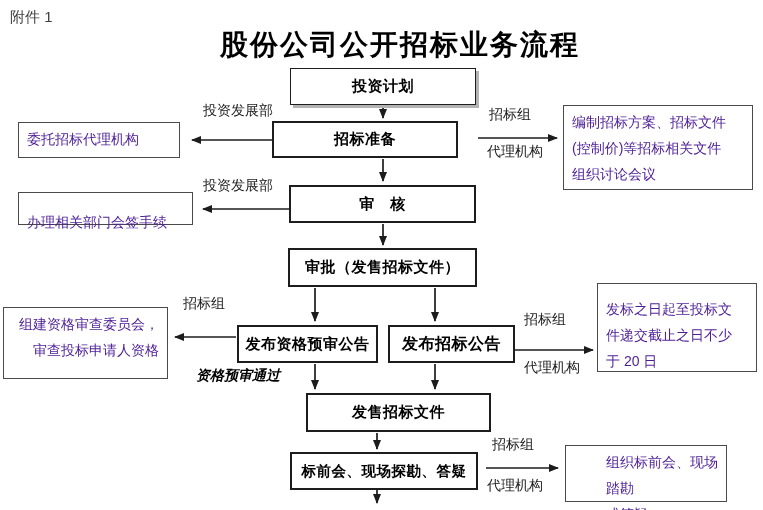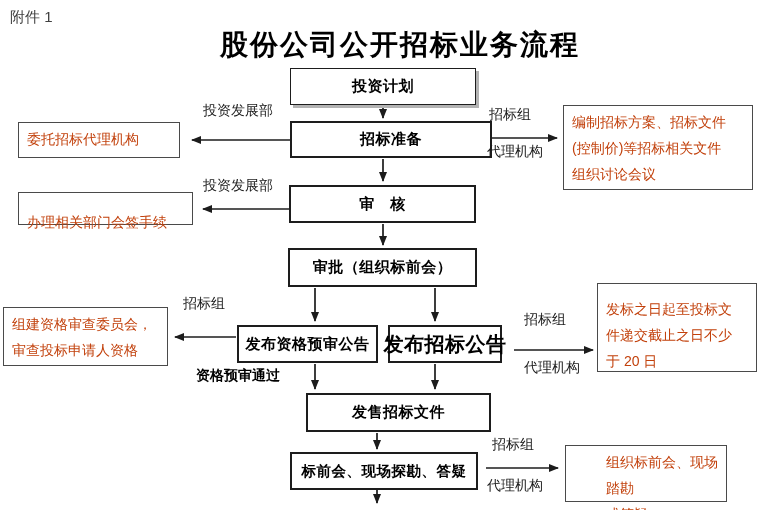--- a/index.html
+++ b/index.html
@@ -15,21 +15,21 @@
     font-family:"Liberation Serif", serif;white-space:nowrap;
   }
   .fbox{
     position:absolute;box-sizing:border-box;border:2px solid #1d1d1d;background:#fff;
     display:flex;align-items:center;justify-content:center;
     font-weight:bold;font-size:15px;letter-spacing:0.5px;color:#000;white-space:nowrap;
   }
   .fbox.shadow{border-width:1.5px;box-shadow:3px 3px 0 #b3b3b3;}
   .sbox{
     position:absolute;box-sizing:border-box;border:1.5px solid #4a4a4a;background:#fff;
-    font-size:14px;line-height:26px;padding:3px 8px;color:#c2410c;white-space:pre-line;
+    font-size:14px;line-height:26px;padding:3px 8px;color:#4c1d95;white-space:pre-line;
   }
   .lbl{
     position:absolute;font-size:14px;color:#1a1a1a;white-space:nowrap;line-height:15px;
   }
   .lbl.bold{font-weight:bold;color:#000;}
 </style>
 </head>
 <body>
 
 <div class="canvas">
@@ -56,45 +56,45 @@
       <line x1="236" y1="337" x2="175" y2="337" marker-end="url(#arr)"></line>
       <line x1="514" y1="350" x2="593" y2="350" marker-end="url(#arr)"></line>
       <line x1="486" y1="468" x2="558" y2="468" marker-end="url(#arr)"></line>
     </g>
   </svg>
 
   <div class="attach">附件 1</div>
   <h1 class="title">股份公司公开招标业务流程</h1>
 
   <div class="fbox shadow" style="left:290px;top:68px;width:186px;height:37px;">投资计划</div>
-  <div class="fbox" style="left:290px;top:121px;width:202px;height:37px;">招标准备</div>
+  <div class="fbox" style="left:272px;top:121px;width:186px;height:37px;">招标准备</div>
   <div class="fbox" style="left:289px;top:185px;width:187px;height:38px;">审　核</div>
-  <div class="fbox" style="left:288px;top:248px;width:189px;height:39px;">审批（组织标前会）</div>
+  <div class="fbox" style="left:288px;top:248px;width:189px;height:39px;">审批（发售招标文件）</div>
   <div class="fbox" style="left:237px;top:325px;width:141px;height:38px;font-size:15px;">发布资格预审公告</div>
-  <div class="fbox" style="left:388px;top:325px;width:114px;height:38px;font-size:20px;">发布招标公告</div>
+  <div class="fbox" style="left:388px;top:325px;width:127px;height:38px;font-size:16px;">发布招标公告</div>
   <div class="fbox" style="left:306px;top:393px;width:185px;height:39px;">发售招标文件</div>
   <div class="fbox" style="left:290px;top:452px;width:188px;height:38px;font-size:14.5px;font-family:Liberation Mono, monospace;">标前会、现场探勘、答疑</div>
 
   <div class="sbox" style="left:18px;top:122px;width:162px;height:36px;">委托招标代理机构</div>
   <div class="sbox" style="left:18px;top:192px;width:175px;height:33px;padding-top:16px;">办理相关部门会签手续</div>
-  <div class="sbox" style="left:3px;top:307px;width:165px;height:59px;">组建资格审查委员会，
+  <div class="sbox" style="left:3px;top:307px;width:165px;height:72px;text-align:right;">组建资格审查委员会，
 审查投标申请人资格</div>
   <div class="sbox" style="left:563px;top:105px;width:190px;height:85px;">编制招标方案、招标文件
 (控制价)等招标相关文件
 组织讨论会议</div>
   <div class="sbox" style="left:597px;top:283px;width:160px;height:89px;padding-top:12px;">发标之日起至投标文
 件递交截止之日不少
 于 20 日</div>
   <div class="sbox" style="left:565px;top:445px;width:162px;height:57px;padding-left:40px;">组织标前会、现场踏勘
 或答疑</div>
 
   <div class="lbl" style="left:203px;top:103px;">投资发展部</div>
   <div class="lbl" style="left:203px;top:178px;">投资发展部</div>
   <div class="lbl" style="left:489px;top:107px;">招标组</div>
   <div class="lbl" style="left:487px;top:144px;">代理机构</div>
   <div class="lbl" style="left:183px;top:296px;">招标组</div>
-  <div class="lbl bold" style="left:196px;top:368px;">资格预审通过</div>
+  <div class="lbl bold" style="left:196px;top:368px;font-style:italic;">资格预审通过</div>
   <div class="lbl" style="left:524px;top:312px;">招标组</div>
   <div class="lbl" style="left:524px;top:360px;">代理机构</div>
   <div class="lbl" style="left:492px;top:437px;">招标组</div>
   <div class="lbl" style="left:487px;top:478px;">代理机构</div>
 
 </div>
 
 </body></html>

